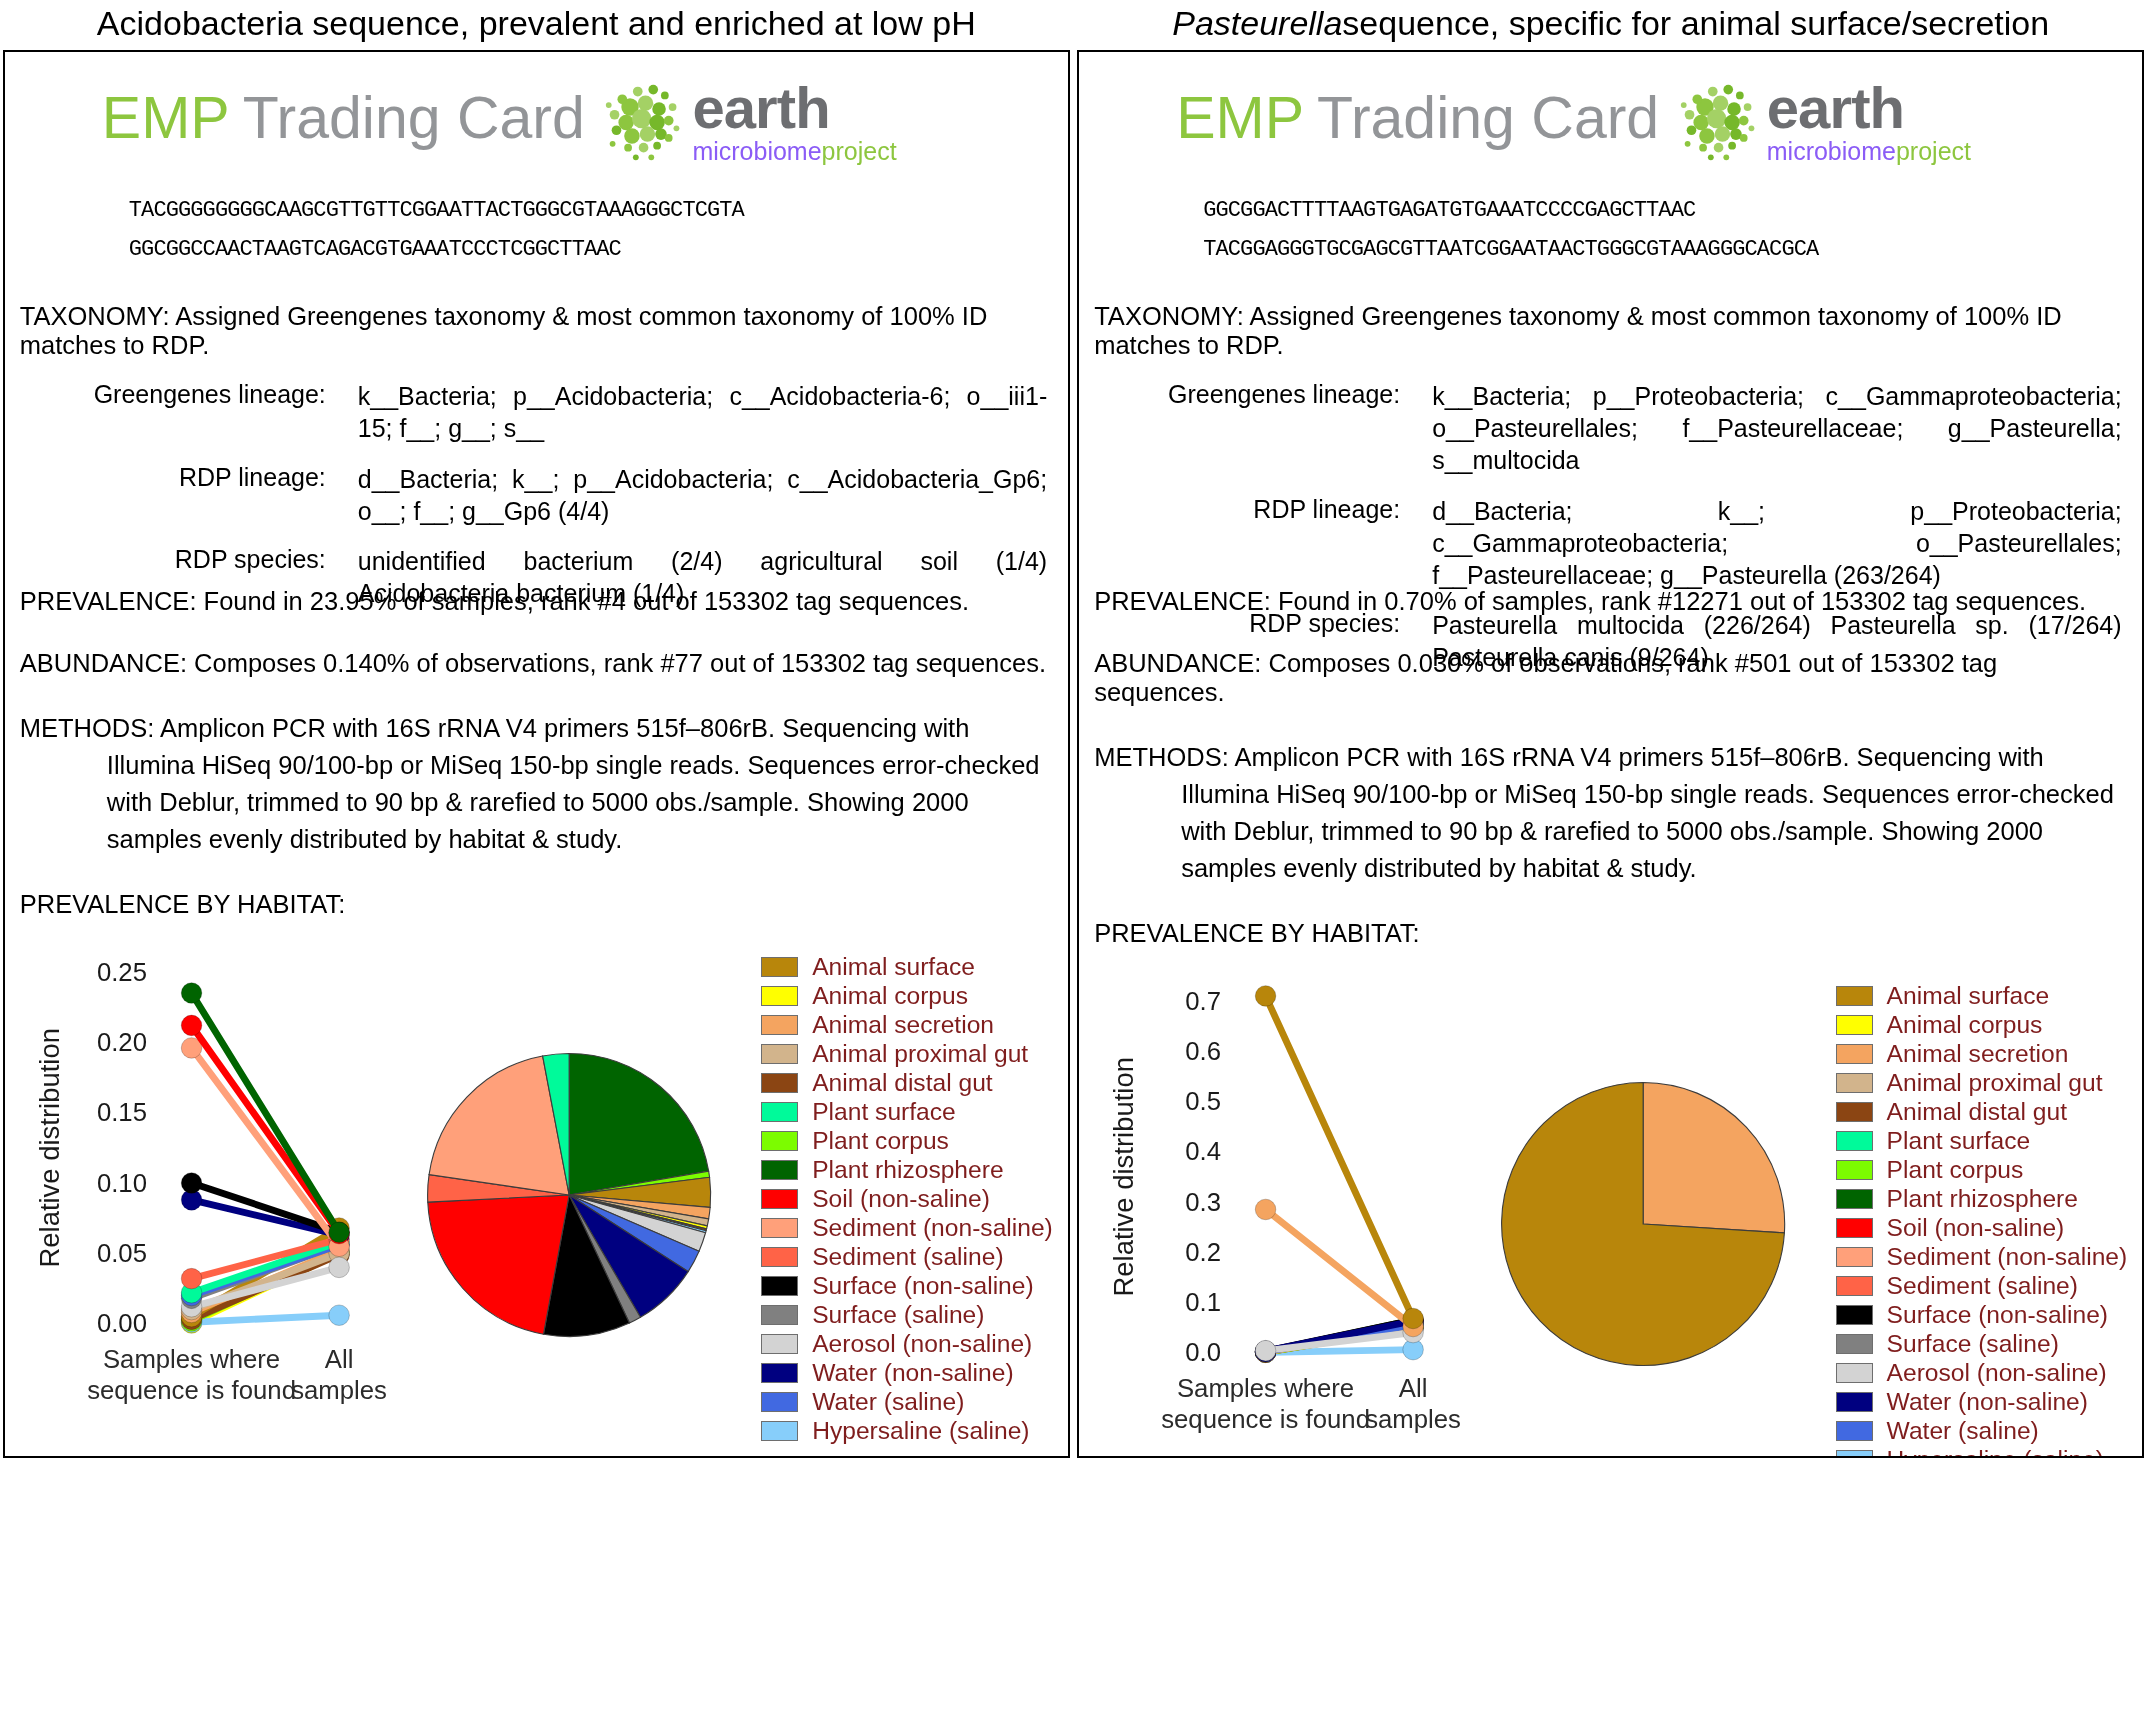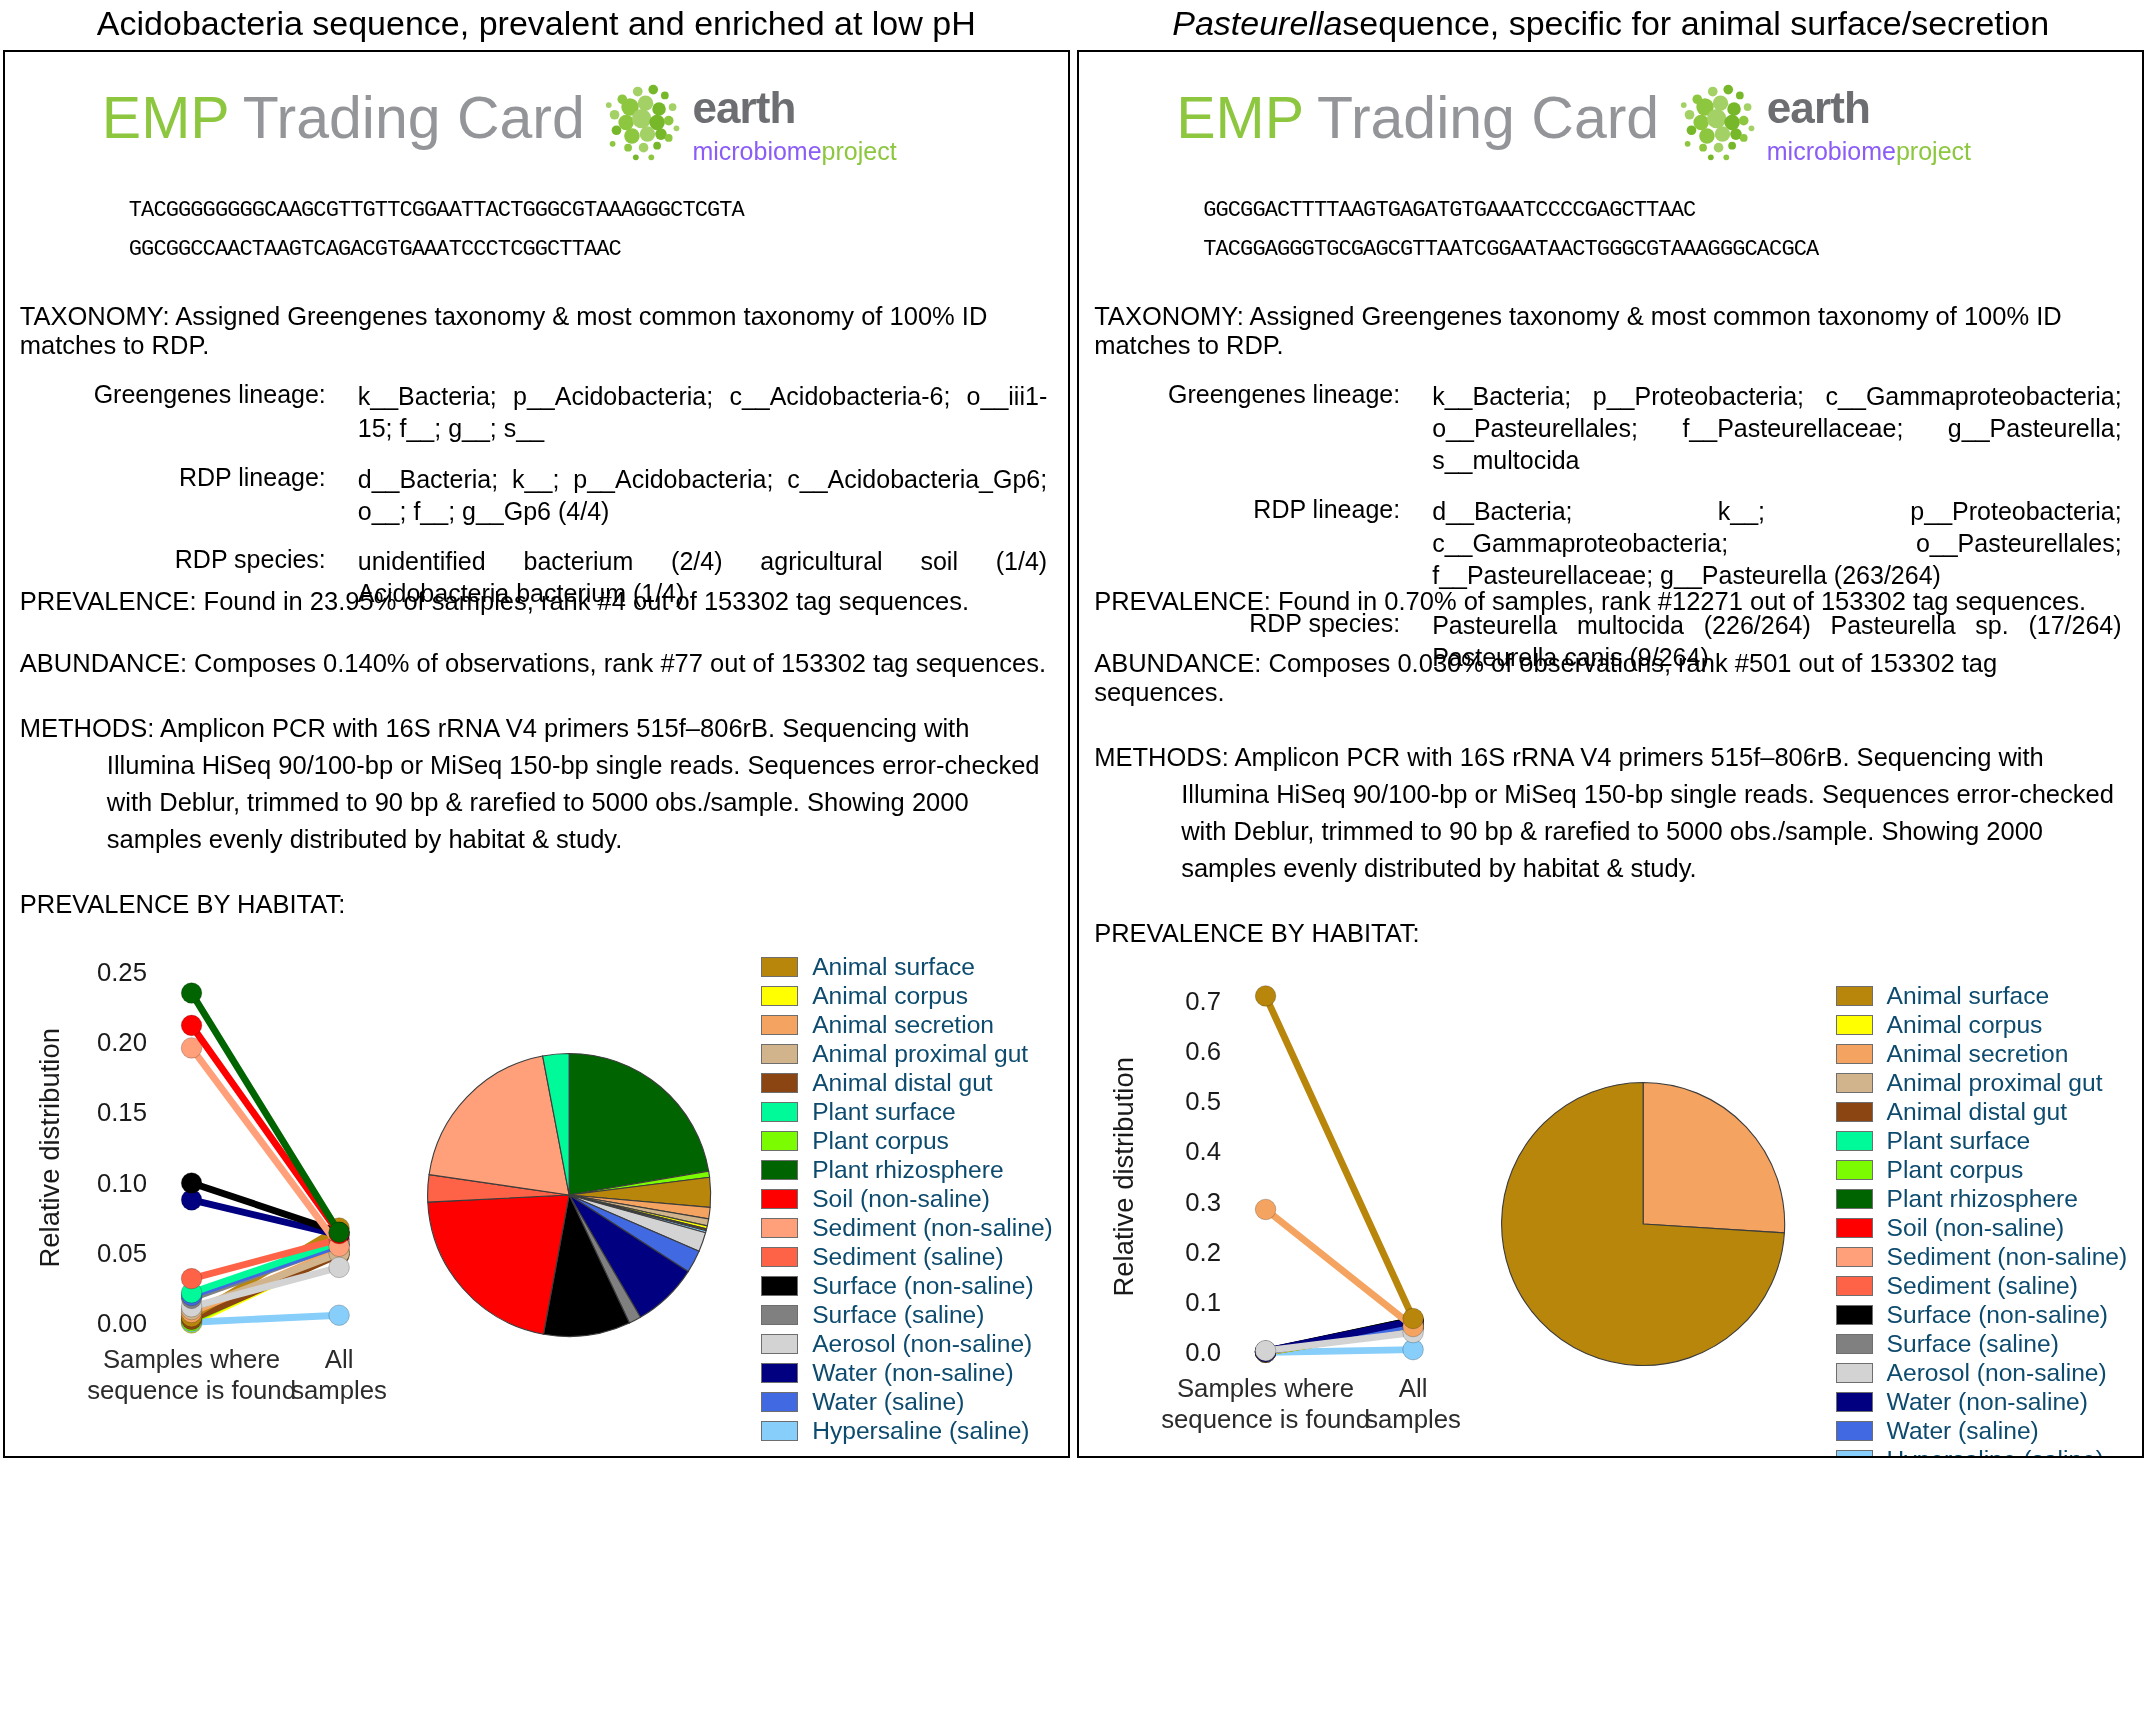--- a/index.html
+++ b/index.html
@@ -9,37 +9,37 @@
   .card-title{height:46px;display:flex;align-items:flex-start;justify-content:center;font-size:34px;color:#000;letter-spacing:0;}
   .card-title .it{font-style:italic;}
   .card{border:2.8px solid #000;background:#fff;height:1408px;box-sizing:border-box;padding:0 15px;overflow:hidden;position:relative;}
   .logo-row{margin:20.4px 0 0 82px;display:flex;align-items:flex-start;width:594px;}
   .emp-text{font-size:59px;line-height:93px;white-space:nowrap;letter-spacing:0px;}
   .emp-green{color:#8dc63f;}
   .emp-gray{color:#939598;margin-left:13px;}
   .earth-logo{display:flex;margin-left:16.7px;margin-top:5.6px;}
   .earth-globe{width:89px;height:89px;flex:0 0 auto;}
   .earth-words{margin-left:1.9px;}
-  .earth-word{font-size:44px;font-weight:bold;color:#6d6e71;line-height:59px;letter-spacing:-0.9px;}
+  .earth-word{font-size:58px;font-weight:bold;color:#6d6e71;line-height:59px;letter-spacing:-0.9px;}
   .earth-sub{font-size:25px;line-height:28px;text-align:right;letter-spacing:0;}
   .earth-sub .mb{color:#8b5cf6;}
   .earth-sub .pj{color:#8dc63f;}
   .sequence{margin:24px 0 0 109px;font-family:"Liberation Mono","DejaVu Sans Mono",monospace;font-size:22px;line-height:39px;letter-spacing:-0.9px;white-space:nowrap;}
   .tax-heading{margin-top:33px;font-size:25.5px;}
   .tax-rows{margin-top:20.4px;height:174px;display:grid;grid-template-columns:306px 1fr;column-gap:32px;row-gap:18.6px;align-content:start;}
   .tax-label{font-size:25px;text-align:right;white-space:nowrap;}
   .tax-value{font-size:25px;line-height:32px;text-align:justify;padding-right:5.6px;}
   .statline{margin-top:33px;font-size:25.5px;}
   .methods{margin-top:32px;font-size:25.5px;line-height:37px;padding-left:87px;text-indent:-87px;padding-right:3.7px;}
   .sec-heading{margin-top:32px;font-size:25.5px;}
   .chart-row{margin-top:5.6px;display:flex;align-items:flex-start;height:570px;}
   .legend{margin-top:28px;margin-left:3.7px;}
   .legend-item{display:flex;align-items:center;height:29px;}
   .legend-swatch{width:37px;height:19.5px;border:0.9px solid #6e6e6e;box-sizing:border-box;margin-right:14px;flex:0 0 auto;}
-  .legend-label{font-size:24.6px;color:#0c4a6e;white-space:nowrap;}
+  .legend-label{font-size:24.6px;color:#7f1d1d;white-space:nowrap;}
   .env-row{margin-top:0px;display:flex;gap:5.6px;}
   svg text{font-family:"Liberation Sans",sans-serif;}
 </style>
 </head>
 <body>
 
 <div class="page">
 
   <div class="col">
     <div class="card-title">

